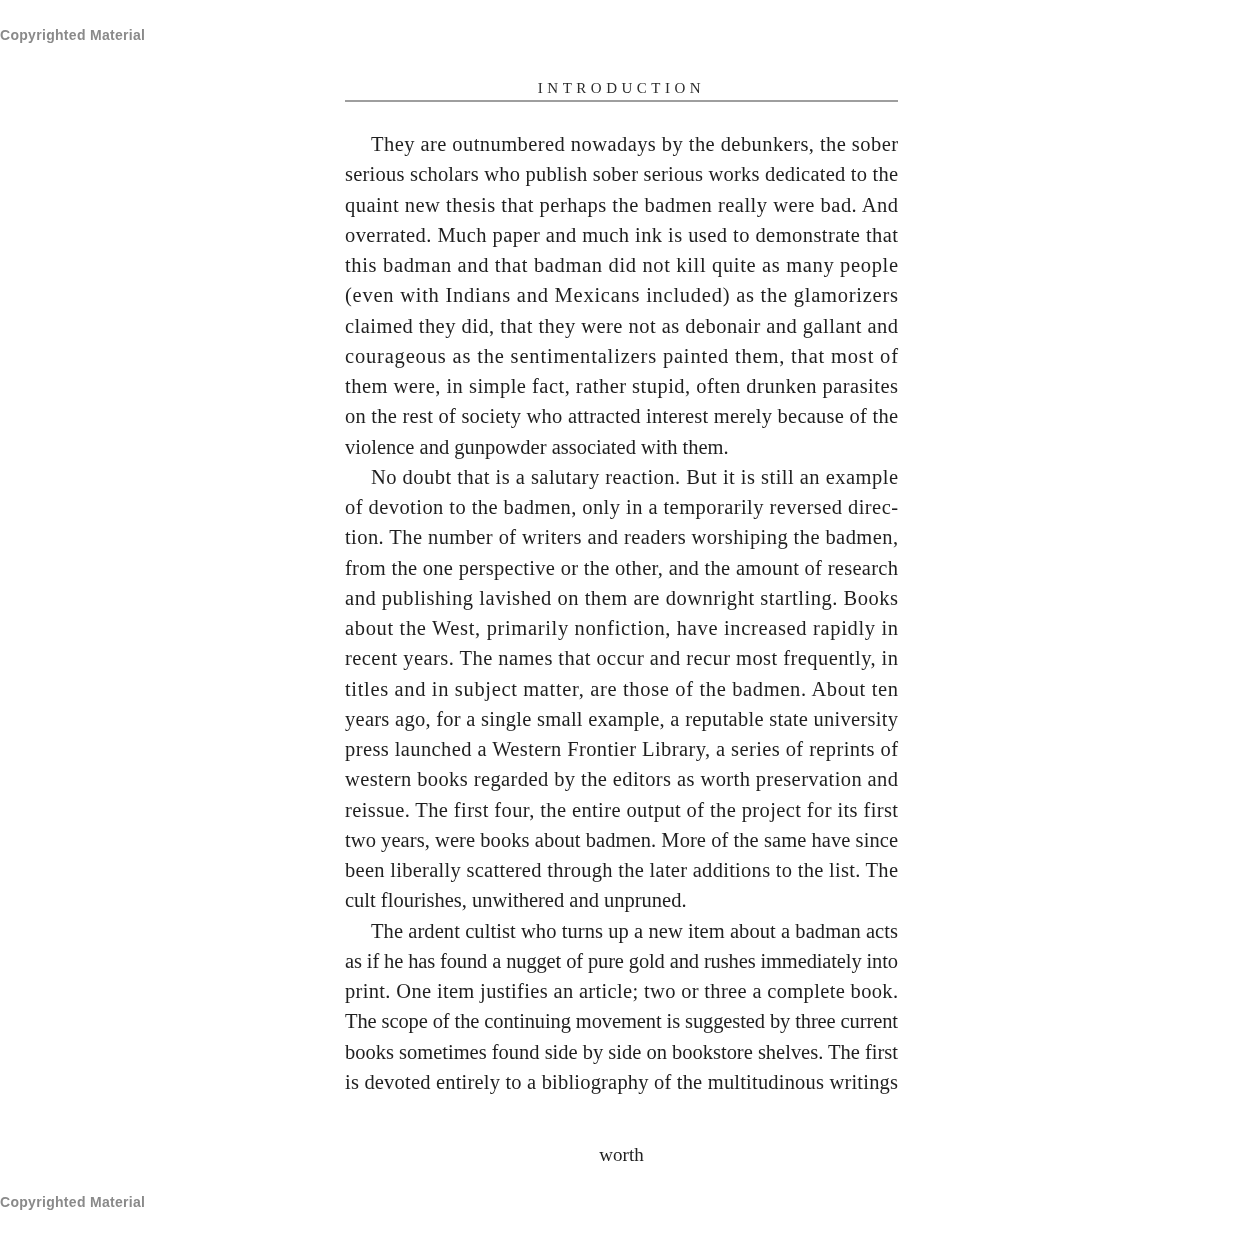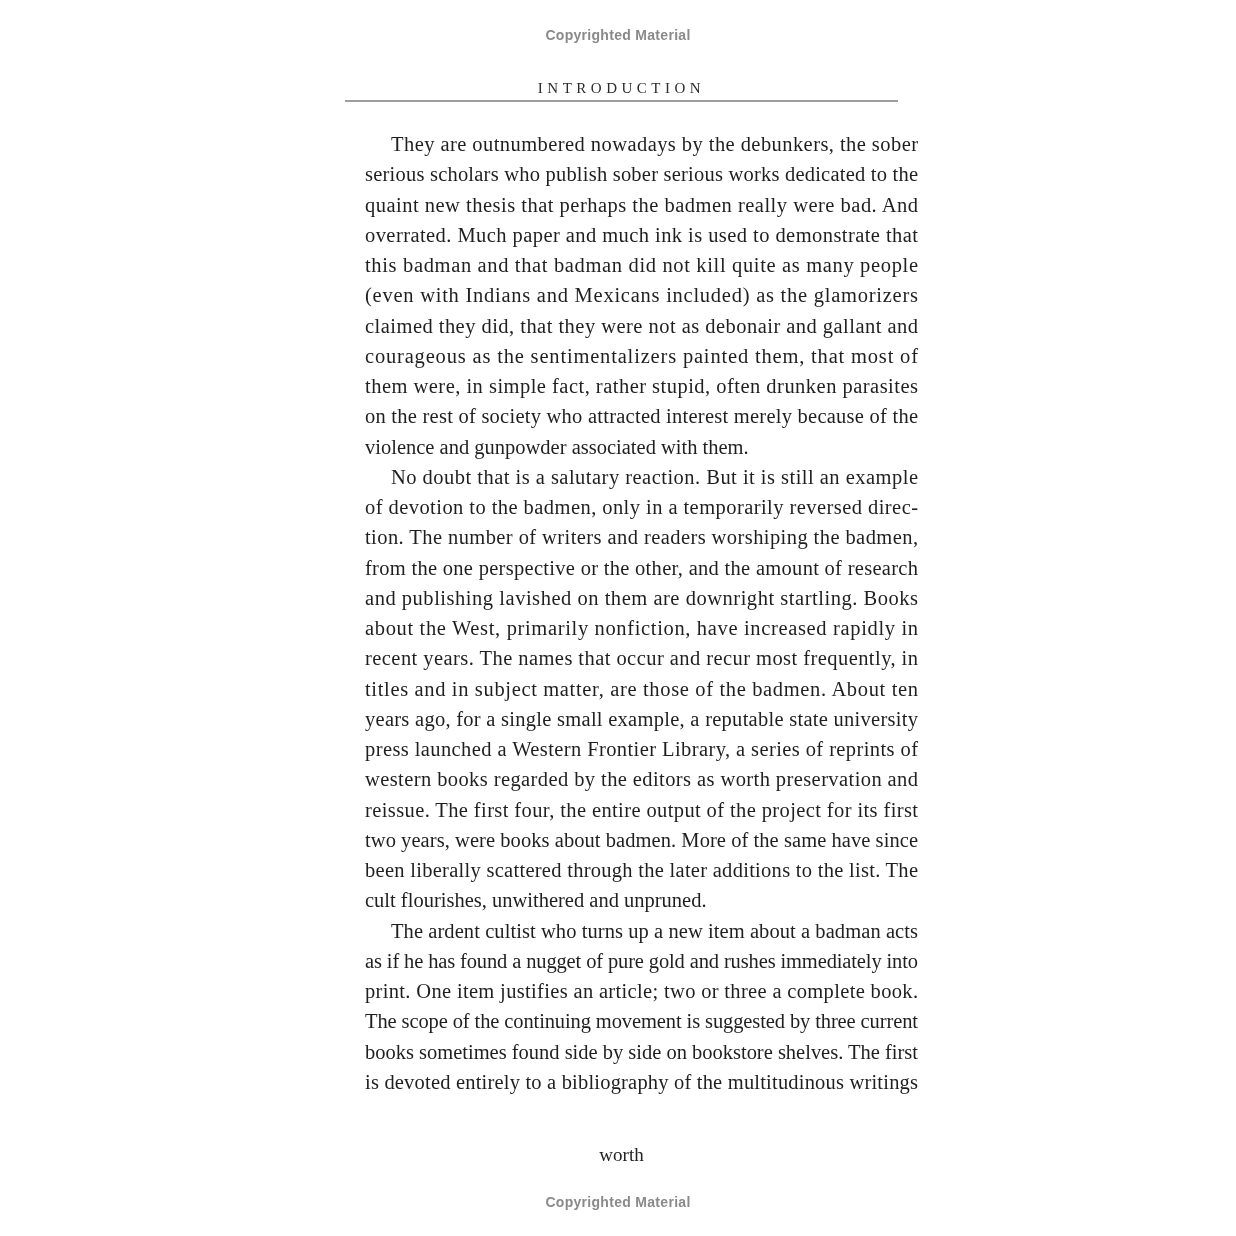--- a/index.html
+++ b/index.html
@@ -7,21 +7,20 @@
     position: relative;
     width: 1236px;
     height: 1236px;
     background: #ffffff;
     overflow: hidden;
   }
   .notice {
     position: absolute;
     left: 0;
     width: 100%;
-    text-align: center;
     font-family: "Liberation Sans", sans-serif;
     font-weight: bold;
     font-size: 14px;
     letter-spacing: 0.3px;
     color: #8a8a8a;
   }
   .notice.top { top: 27px; }
   .notice.bottom { top: 1194px; }
   .column {
     position: absolute;
@@ -47,21 +46,20 @@
     left: 0;
     width: 100%;
     height: 2px;
     background: #9e9e9e;
   }
   .body-text {
     position: absolute;
     top: 129px;
     left: 0;
     width: 553px;
-    margin-left: 20px;
   }
   svg.ln {
     display: block;
     width: 553px;
     height: 30.25px;
     overflow: visible;
   }
   svg.ln text {
     font-family: "Liberation Serif", serif;
     font-size: 20.5px;

